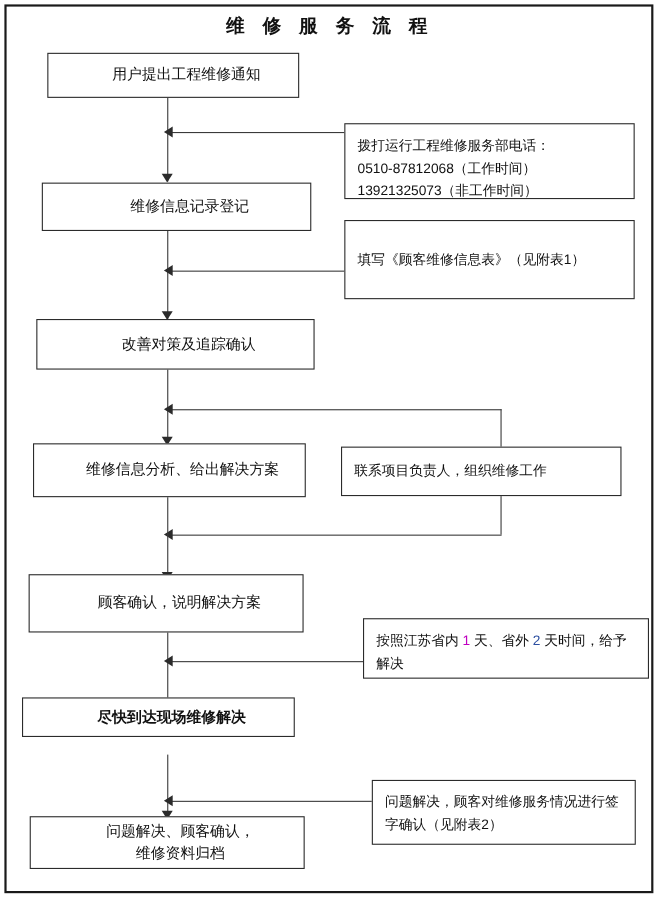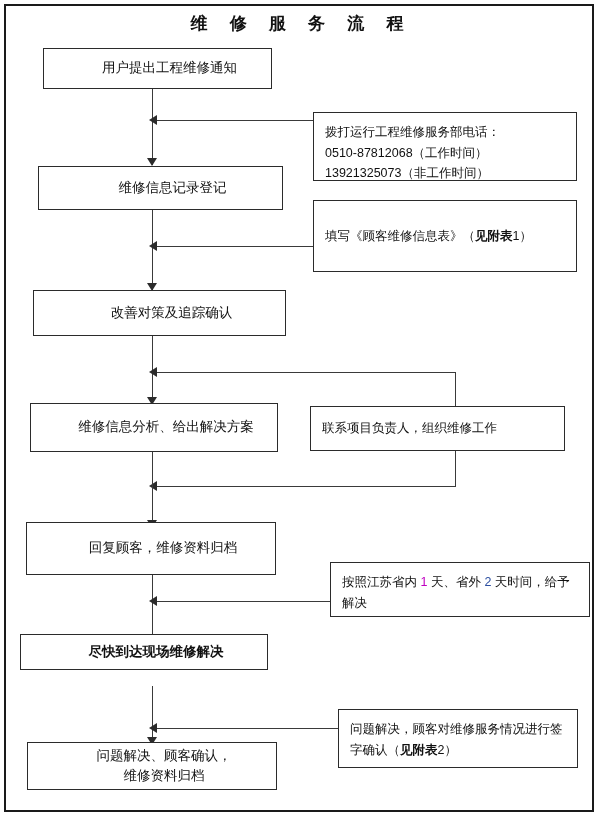--- a/index.html
+++ b/index.html
@@ -31,21 +31,21 @@
   .title {
     position: absolute;
     left: 0;
     top: 12px;
     width: 600px;
     text-align: center;
     font-size: 17px;
     font-weight: bold;
     letter-spacing: 6px;
     color: #111111;
-    font-family: Liberation Mono, monospace;
+    font-family: Liberation Serif, serif;
   }
   
   .box {
     position: absolute;
     box-sizing: border-box;
     border: 1.5px solid #2b2b2b;
     background: #ffffff;
     display: flex;
     align-items: center;
     color: #111111;
@@ -65,21 +65,21 @@
     font-size: 12.5px;
     line-height: 1.65;
   }
   .box.note.mid {
     align-items: center;
     padding-top: 0;
   }
   .box .txt {
     white-space: pre-line;
   }
-  b.seealso { font-weight: bold; margin-top: 48px; }
+  b.seealso { font-weight: normal; margin-top: 48px; }
   .num1 { color: #c000c0; }
   .num2 { color: #2b4ea0; }
 
   
   .vline {
     position: absolute;
     width: 0;
     border-left: 1.5px solid #3a3a3a;
   }
   .hline {
@@ -159,21 +159,21 @@
   </div>
 
   <div class="box process" style="left:30px; top:403px; width:248px; height:49px;">
     <span class="txt">维修信息分析、给出解决方案</span>
   </div>
 
   <div class="vline" style="left:152px; top:452px; height:77px;"></div>
   <div class="arrow-down" style="left:147px; top:520px;"></div>
 
   <div class="box process" style="left:26px; top:522px; width:250px; height:53px;">
-    <span class="txt">回复顾客，维修资料归档</span>
+    <span class="txt">顾客确认，说明解决方案</span>
   </div>
 
   <div class="vline" style="left:152px; top:575px; height:70px;"></div>
   <div class="arrow-down" style="left:147px; top:636px;"></div>
 
   <div class="box note" style="left:330px; top:562px; width:260px; height:55px;">
     <span class="txt"><span>按照江苏省内 </span><span class="num1">1</span><span> 天、省外 </span><span class="num2">2</span><span> 天时间，给予解决</span></span>
   </div>
   <div class="hline" style="left:152px; top:601px; width:178px;"></div>
   <div class="arrow-left" style="left:149px; top:596px;"></div>

